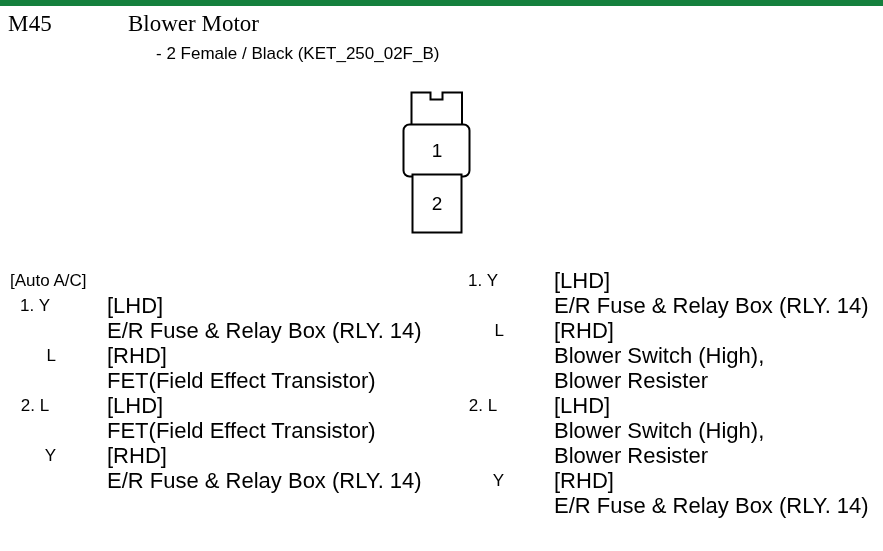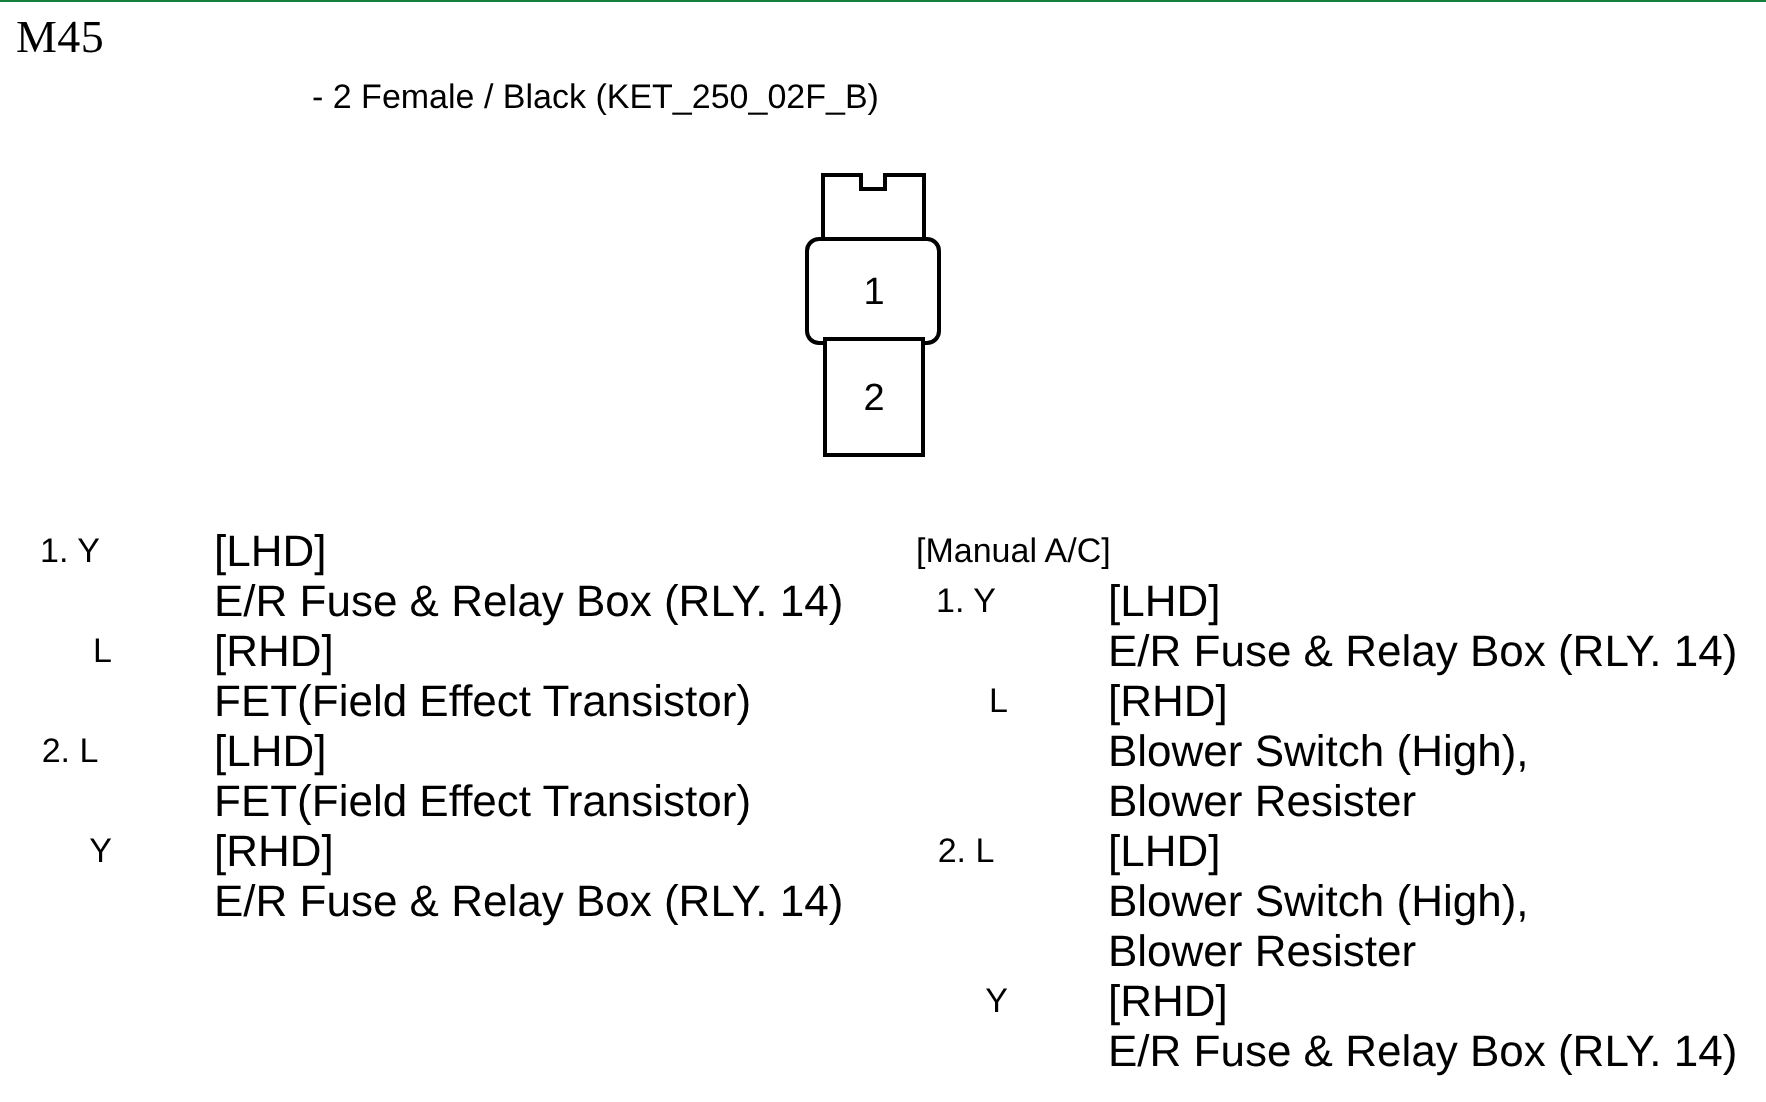--- a/index.html
+++ b/index.html
@@ -13,21 +13,21 @@
     position: relative;
     overflow: hidden;
     font-family: "Liberation Sans", sans-serif;
     color: #000000;
     -webkit-font-smoothing: antialiased;
   }
 
   #page {
     position: absolute;
     inset: 0;
-    border-top: 1px solid #15803d;
+    border-top: 6px solid #15803d;
     box-sizing: border-box;
   }
 
   
   .hdr-code {
     position: absolute;
     left: 8px;
     top: 4px;
     font-family: "Liberation Serif", serif;
     font-size: 23px;
@@ -116,38 +116,40 @@
   }
   .col.right .pin-desc { left: 96px; }
 </style>
 </head>
 <body>
 
 <div id="page">
 
   <div class="hdr-code">M45</div>
 
+  <div class="hdr-title">Blower Motor</div>
 
   <div class="hdr-sub">- 2 Female / Black (KET_250_02F_B)</div>
 
   <div id="connector">
     <svg width="82" height="155" viewBox="0 0 82 155" xmlns="http://www.w3.org/2000/svg">
 
       <path d="M15.5 41.5 L15.5 6.5 L34.5 6.5 L34.5 13.5 L46.5 13.5 L46.5 6.5 L66.0 6.5 L66.0 41.5 Z" fill="#ffffff" stroke="#000000" stroke-width="2"></path>
 
       <rect x="7.5" y="38.5" width="66" height="52" rx="6" ry="6" fill="#ffffff" stroke="#000000" stroke-width="2"></rect>
 
       <rect x="16.5" y="88.5" width="49" height="58" fill="#ffffff" stroke="#000000" stroke-width="2"></rect>
 
       <text class="pin-num" x="41" y="71" text-anchor="middle">1</text>
       <text class="pin-num" x="41" y="124" text-anchor="middle">2</text>
     </svg>
   </div>
 
   <div class="col left">
+    <div class="col-title">[Auto A/C]</div>
     <div id="rows-left">
         <div class="pin-row">
           <span class="pin-idx">1. Y</span>
           <span class="pin-desc">[LHD]</span>
         </div>
         <div class="pin-row">
           <span class="pin-desc">E/R Fuse &amp; Relay Box (RLY. 14)</span>
         </div>
         <div class="pin-row">
           <span class="pin-color">L</span>
@@ -167,21 +169,20 @@
           <span class="pin-color">Y</span>
           <span class="pin-desc">[RHD]</span>
         </div>
         <div class="pin-row">
           <span class="pin-desc">E/R Fuse &amp; Relay Box (RLY. 14)</span>
         </div>
       </div>
   </div>
 
   <div class="col right">
-    <div class="col-title">[Manual A/C]</div>
     <div id="rows-right">
         <div class="pin-row">
           <span class="pin-idx">1. Y</span>
           <span class="pin-desc">[LHD]</span>
         </div>
         <div class="pin-row">
           <span class="pin-desc">E/R Fuse &amp; Relay Box (RLY. 14)</span>
         </div>
         <div class="pin-row">
           <span class="pin-color">L</span>

